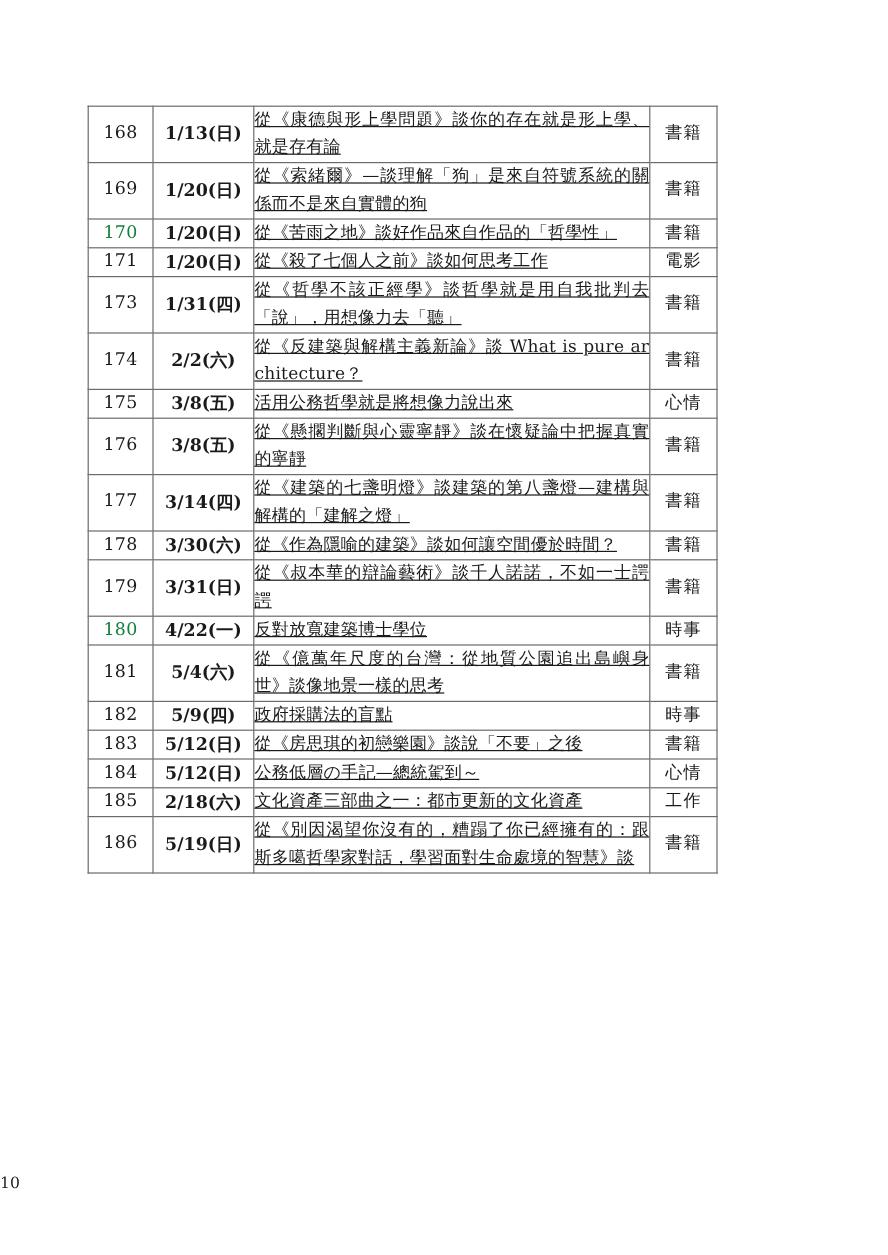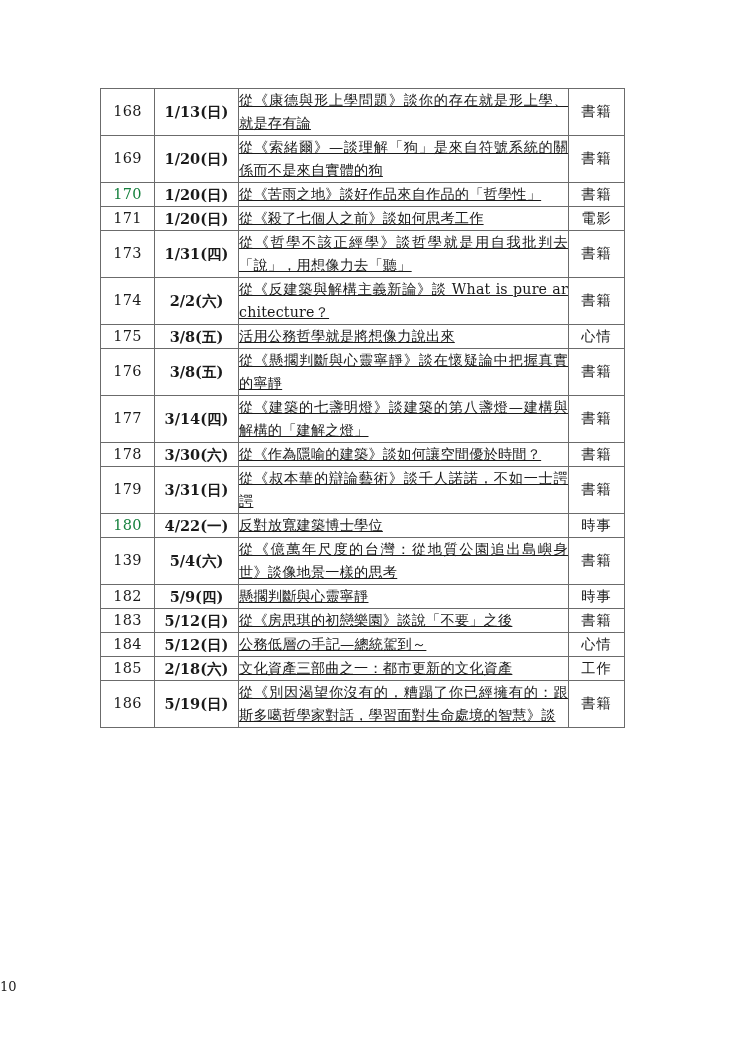--- a/index.html
+++ b/index.html
@@ -13,21 +13,21 @@
     font-family: "DejaVu Serif", "Liberation Serif", serif;
     color: #1a1a1a;
     position: relative;
     overflow: hidden;
   }
 
   .page {
     box-sizing: border-box;
     width: 740px;
     height: 1046px;
-    padding: 88px 108px 0 100px;
+    padding: 88px 108px 0 73px;
     position: relative;
     background: #fff;
   }
 
   table.log-table {
     border-collapse: collapse;
     width: 524px;
     table-layout: fixed;
     margin: 0;
   }
@@ -178,29 +178,29 @@
           <td class="cell-title">從《叔本華的辯論藝術》談千人諾諾，不如一士諤諤</td>
           <td class="cell-cat">書籍</td>
         </tr>
         <tr>
           <td class="cell-no is-red">180</td>
           <td class="cell-date">4/22(一)</td>
           <td class="cell-title">反對放寬建築博士學位</td>
           <td class="cell-cat">時事</td>
         </tr>
         <tr>
-          <td class="cell-no">139</td>
+          <td class="cell-no">181</td>
           <td class="cell-date">5/4(六)</td>
           <td class="cell-title">從《億萬年尺度的台灣：從地質公園追出島嶼身世》談像地景一樣的思考</td>
           <td class="cell-cat">書籍</td>
         </tr>
         <tr>
           <td class="cell-no">182</td>
           <td class="cell-date">5/9(四)</td>
-          <td class="cell-title">懸擱判斷與心靈寧靜</td>
+          <td class="cell-title">政府採購法的盲點</td>
           <td class="cell-cat">時事</td>
         </tr>
         <tr>
           <td class="cell-no">183</td>
           <td class="cell-date">5/12(日)</td>
           <td class="cell-title">從《房思琪的初戀樂園》談說「不要」之後</td>
           <td class="cell-cat">書籍</td>
         </tr>
         <tr>
           <td class="cell-no">184</td>

